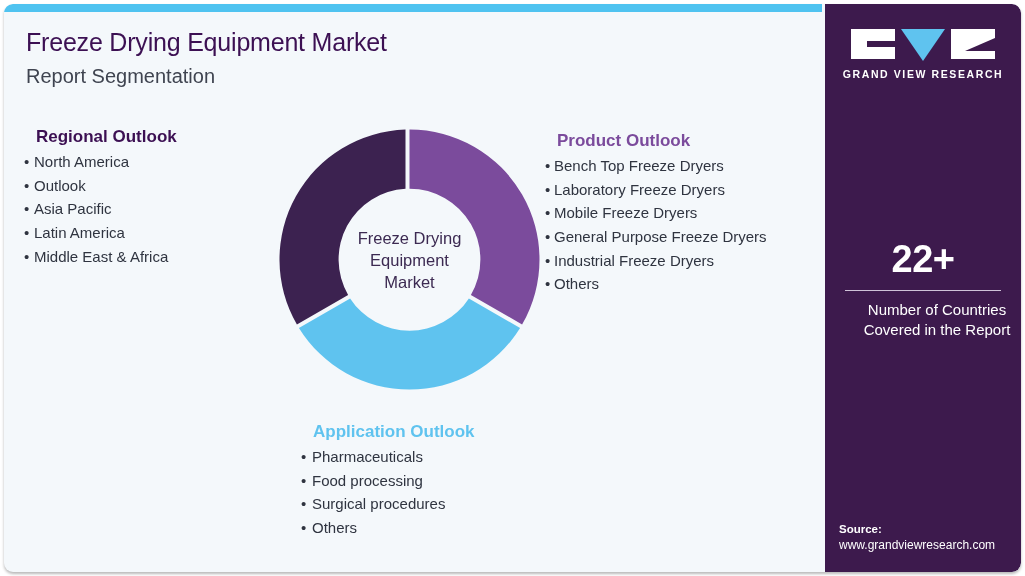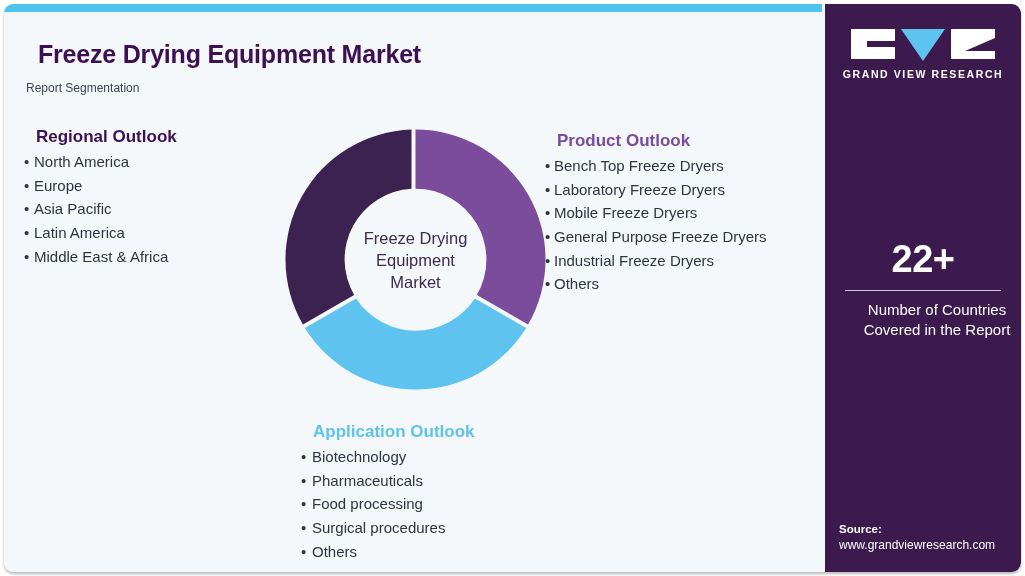--- a/index.html
+++ b/index.html
@@ -47,29 +47,29 @@
 
   
   .header {
     position: absolute;
     left: 22px;
     top: 24px;
     width: 760px;
   }
   .title {
     font-size: 25px;
-    font-weight: bold;
+    font-weight: normal;
     color: #3c1053;
     letter-spacing: -0.2px;
     line-height: 1.15;
-    margin: 12px;
+    margin: 0;
     white-space: nowrap;
   }
   .subtitle {
-    font-size: 12px;
+    font-size: 20px;
     color: #3f4450;
     margin: 7px 0 0 0;
     line-height: 1.2;
   }
 
   
   .outlook-heading {
     font-size: 17px;
     font-weight: bold;
     margin: 0 0 3px 12px;
@@ -112,21 +112,21 @@
     position: absolute;
     left: 297px;
     top: 417px;
   }
   #application-outlook .outlook-heading { color: #5fc3ef; font-size: 17px; }
   #application-outlook .outlook-list li .bullet { width: 11px; }
 
   
   #donut-chart {
     position: absolute;
-    left: 274px;
+    left: 268px;
     top: 118px;
     width: 275px;
     height: 275px;
   }
   #donut-chart svg { display: block; }
   .donut-center-text {
     position: absolute;
     left: 0;
     top: 0;
     width: 275px;
@@ -270,21 +270,21 @@
 
     <div class="header">
       <h1 class="title">Freeze Drying Equipment Market</h1>
       <p class="subtitle">Report Segmentation</p>
     </div>
 
     <div id="regional-outlook">
       <div class="outlook-heading">Regional Outlook</div>
       <ul class="outlook-list">
         <li><span class="bullet">•</span><span>North America</span></li>
-        <li><span class="bullet">•</span><span>Europe</span></li>
+        <li><span class="bullet">•</span><span>Outlook</span></li>
         <li><span class="bullet">•</span><span>Asia Pacific</span></li>
         <li><span class="bullet">•</span><span>Latin America</span></li>
         <li><span class="bullet">•</span><span>Middle East &amp; Africa</span></li>
       </ul>
     </div>
 
     <div id="product-outlook">
       <div class="outlook-heading">Product Outlook</div>
       <ul class="outlook-list">
         <li><span class="bullet">•</span><span>Bench Top Freeze Dryers</span></li>
@@ -320,21 +320,20 @@
       <div class="donut-center-text">
         <span>Freeze Drying</span>
         <span>Equipment</span>
         <span>Market</span>
       </div>
     </div>
 
     <div id="application-outlook">
       <div class="outlook-heading">Application Outlook</div>
       <ul class="outlook-list">
-        <li><span class="bullet">•</span><span>Biotechnology</span></li>
         <li><span class="bullet">•</span><span>Pharmaceuticals</span></li>
         <li><span class="bullet">•</span><span>Food processing</span></li>
         <li><span class="bullet">•</span><span>Surgical procedures</span></li>
         <li><span class="bullet">•</span><span>Others</span></li>
       </ul>
     </div>
 
     <div class="side-panel">
 
       <div class="logo-wrap">

